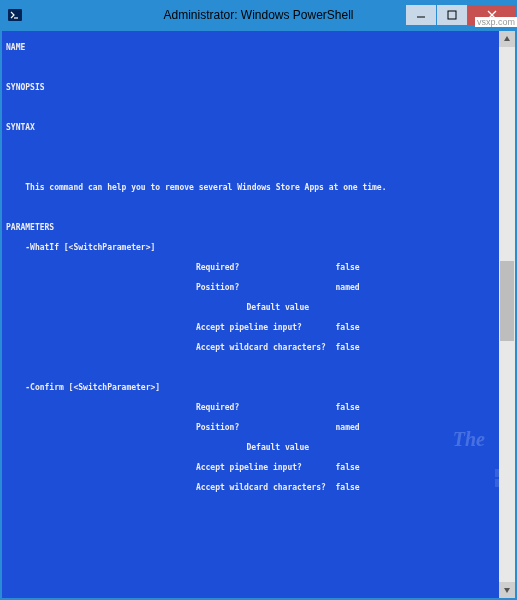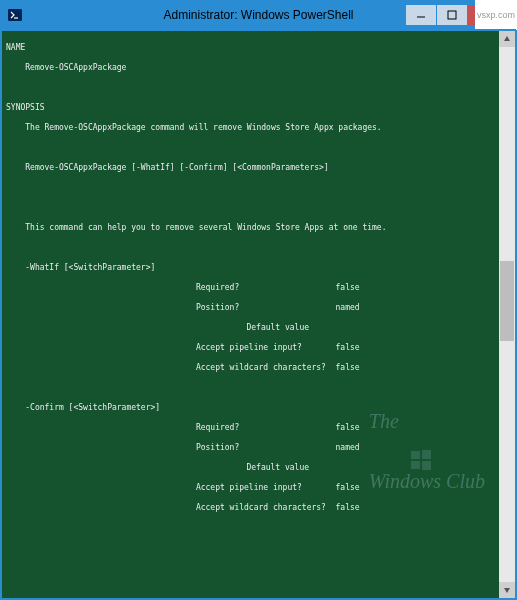--- a/index.html
+++ b/index.html
@@ -61,31 +61,32 @@
     color: #000;
     background: #c8d8e8;
     margin-left: 1px;
   }
   .win-btn.min { background: #c8d8e8; }
   .win-btn.max { background: #c8d8e8; }
   .win-btn.close { background: #c75050; color: #fff; width: 48px; }
   .win-btn.close svg line { stroke: #fff; }
   .console-area {
     flex: 1;
-    background: #14532d;
+    background: #1d4ed8;
     color: #eeedf0;
     font-family: Consolas, "Lucida Console", monospace;
     font-size: 8px;
     line-height: 10px;
     padding: 2px 4px 4px 4px;
     white-space: pre;
     overflow: hidden;
     position: relative;
     border: 1px solid #2a8dd4;
     border-top: 2px solid #2a8dd4;
+    font-weight: bold;
   }
   .scrollbar {
     position: absolute;
     right: 0;
     top: 0;
     width: 16px;
     height: 100%;
     background: #e8e8e8;
     display: flex;
     flex-direction: column;
@@ -126,26 +127,26 @@
   }
   .watermark-icon {
     display: inline-block;
     width: 24px;
     height: 24px;
     vertical-align: middle;
     opacity: 0.25;
   }
   .urlbar {
     position: absolute;
-    top: 0;
+    top: 17px;
     right: 0;
     font-size: 9px;
     color: #999;
     background: #fff;
-    padding: 10px 2px;
+    padding: 0 2px;
   }
   .indent1 { padding-left: 4ch; }
   .indent2 { padding-left: 8ch; text-align: center; }
 </style>
 </head>
 <body>
 
 <div class="urlbar">vsxp.com</div>
 
 <div class="window">
@@ -175,30 +176,29 @@
         <svg width="10" height="10">
             <line x1="1" y1="1" x2="9" y2="9" stroke="#fff" stroke-width="1.3"></line>
             <line x1="9" y1="1" x2="1" y2="9" stroke="#fff" stroke-width="1.3"></line>
           </svg>
       </div>
     </div>
   </div>
 
   <div class="console-area">
 <div>NAME</div>
-<div class="indent1">Remove-OSCAppxPackage</div>
 <div> </div>
 <div>SYNOPSIS</div>
-<div class="indent1">The Remove-OSCAppxPackage command will remove Windows Store Appx packages.</div>
-<div> </div>
-<div class="indent1">Remove-OSCAppxPackage [-WhatIf] [-Confirm] [&lt;CommonParameters&gt;]</div>
+<div> </div>
+<div>SYNTAX</div>
 <div> </div>
 <div> </div>
 <div class="indent1">This command can help you to remove several Windows Store Apps at one time.</div>
 <div> </div>
+<div>PARAMETERS</div>
 <div class="indent1">-WhatIf [&lt;SwitchParameter&gt;]</div>
 <div class="indent2">Required?                    false</div>
 <div class="indent2">Position?                    named</div>
 <div class="indent2">Default value</div>
 <div class="indent2">Accept pipeline input?       false</div>
 <div class="indent2">Accept wildcard characters?  false</div>
 <div> </div>
 <div class="indent1">-Confirm [&lt;SwitchParameter&gt;]</div>
 <div class="indent2">Required?                    false</div>
 <div class="indent2">Position?                    named</div>
@@ -258,21 +258,20 @@
       <span class="watermark-icon">
         <svg viewBox="0 0 24 24">
             <g fill="rgba(200,220,255,0.6)">
               <rect x="2" y="3" width="9" height="8"></rect>
               <rect x="13" y="2" width="9" height="9"></rect>
               <rect x="2" y="13" width="9" height="8"></rect>
               <rect x="13" y="13" width="9" height="9"></rect>
             </g>
           </svg>
       </span><br>
-      <span>Windows Club</span>
     </div>
 
     <div class="scrollbar">
       <div class="sb-btn">
         <svg width="8" height="8">
             <polygon points="4,1 7,6 1,6" fill="#555"></polygon>
           </svg>
       </div>
       <div class="sb-track">
         <div class="sb-thumb"></div>

